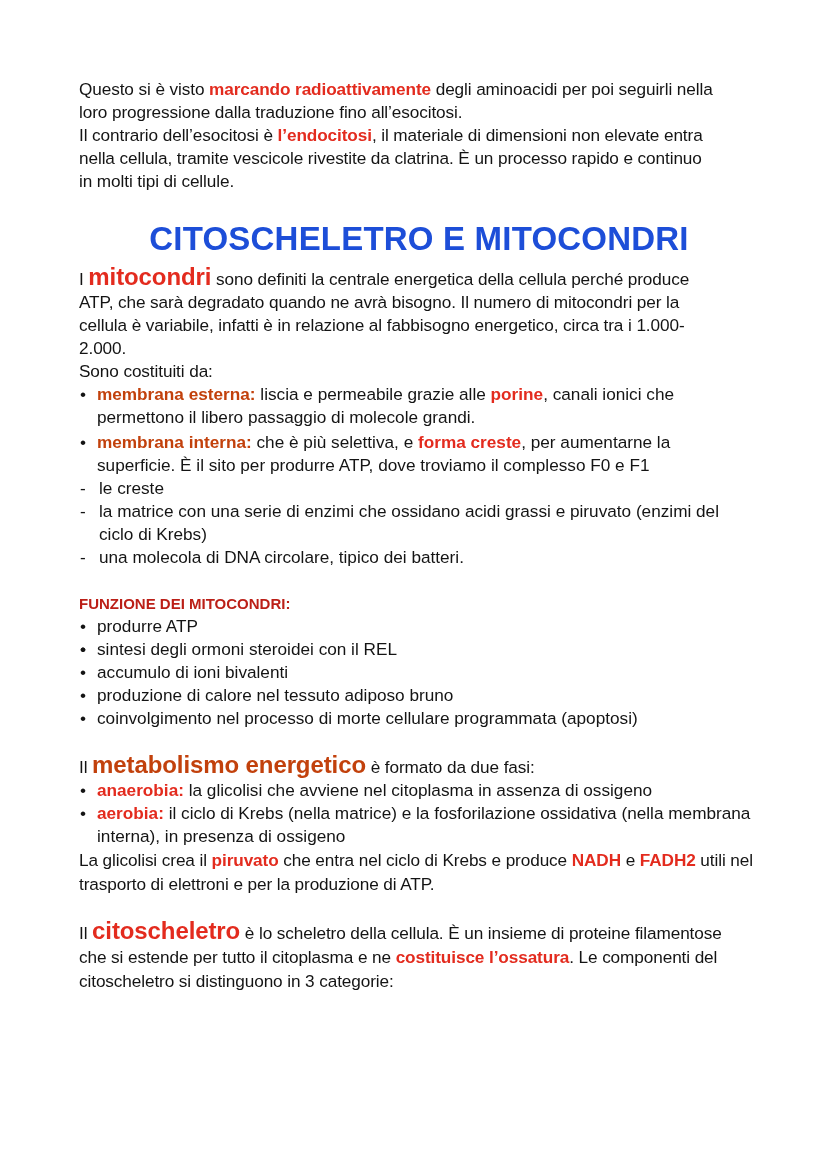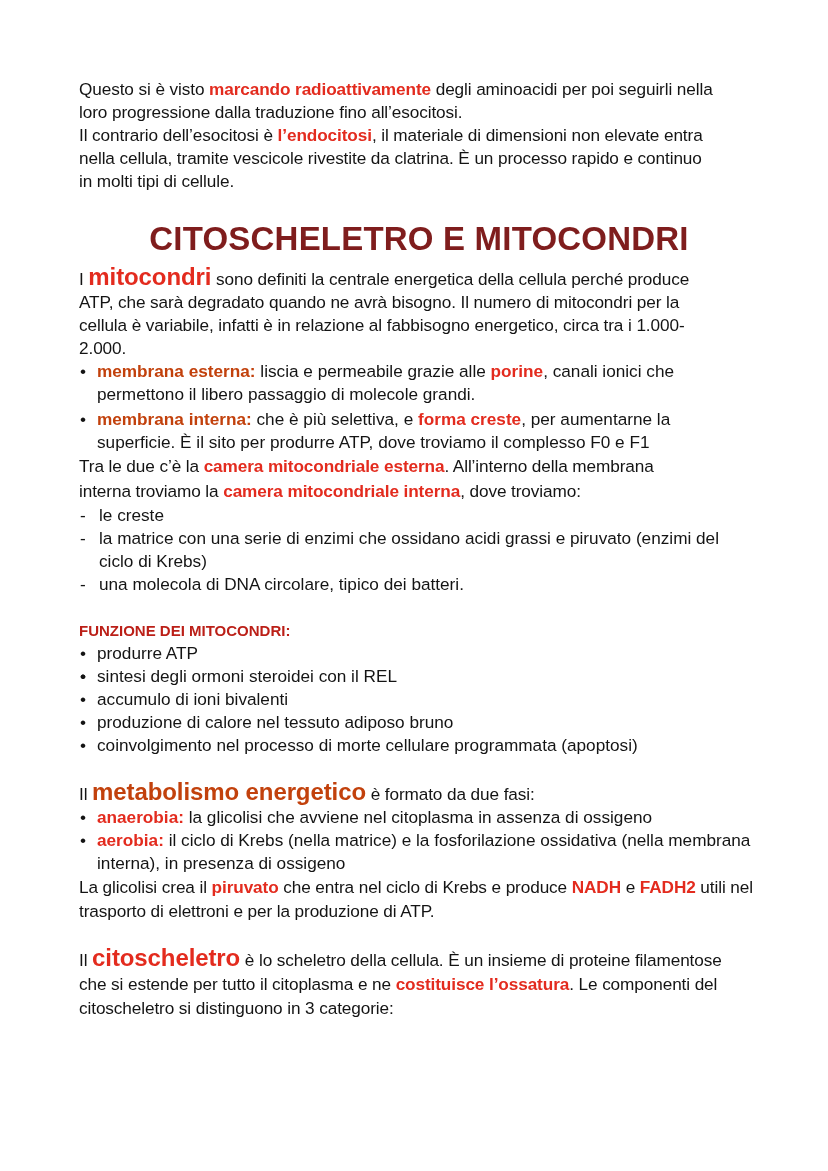--- a/index.html
+++ b/index.html
@@ -7,48 +7,48 @@
       width: 828px; height: 1171px; overflow: hidden; position: relative;
       font-family: "Liberation Sans", sans-serif;
       color: #141414;
     }
     .page { position: absolute; left: 79px; top: 78px; width: 680px; }
     .p { font-size: 17.2px; line-height: 23px; margin: 0; letter-spacing: -0.1px; }
     .hl { color: #e32b1e; font-weight: bold; text-align: center; }
     .hl-dark { color: #c2410c; font-weight: bold; }
     .big { font-size: 24px; }
     .title {
-      font-size: 33px; font-weight: bold; color: #7f1d1d; text-align: center;
+      font-size: 33px; font-weight: bold; color: #1d4ed8; text-align: center;
       margin: 26px 0 6px 0; line-height: 40px; letter-spacing: 0.2px;
     }
     .list { list-style: none; padding: 0; margin: 0; }
     .list li { position: relative; padding-left: 18px; font-size: 17.2px; line-height: 23px; }
     .list li .mark { position: absolute; left: 1px; top: 0; }
     .list.dash li { padding-left: 20px; }
     .sec-title { font-size: 15px; font-weight: bold; color: #bb1f17; line-height: 23px; margin: 0; }
     .gap-l { height: 23px; }
   </style>
 </head>
 <body>
 
 <div class="page">
 
   <p class="p" style="width:650px"><span>Questo si è visto </span><span class="hl">marcando radioattivamente</span><span> degli aminoacidi per poi seguirli nella loro progressione dalla traduzione fino all’esocitosi.</span></p>
   <p class="p" style="width:640px"><span>Il contrario dell’esocitosi è </span><span class="hl">l’endocitosi</span><span>, il materiale di dimensioni non elevate entra nella cellula, tramite vescicole rivestite da clatrina. È un processo rapido e continuo in molti tipi di cellule.</span></p>
 
   <h1 class="title">CITOSCHELETRO E MITOCONDRI</h1>
 
   <p class="p" style="width:640px"><span>I </span><span class="hl big">mitocondri</span><span> sono definiti la centrale energetica della cellula perché produce ATP, che sarà degradato quando ne avrà bisogno. Il numero di mitocondri per la cellula è variabile, infatti è in relazione al fabbisogno energetico, circa tra i 1.000-2.000.</span></p>
+  <p class="p">Sono costituiti da:</p>
 
   <ul class="list" style="width:670px">
     <li><span class="mark">•</span><span class="hl-dark">membrana esterna:</span><span> liscia e permeabile grazie alle </span><span class="hl">porine</span><span>, canali ionici che permettono il libero passaggio di molecole grandi.</span></li>
     <li style="margin-top:2px"><span class="mark">•</span><span class="hl-dark">membrana interna:</span><span> che è più selettiva, e </span><span class="hl">forma creste</span><span>, per aumentarne la superficie. È il sito per produrre ATP, dove troviamo il complesso F0 e F1</span></li>
   </ul>
 
-  <p class="p" style="width:600px; line-height:25px"><span>Tra le due c’è la </span><span class="hl">camera mitocondriale esterna</span><span>. All’interno della membrana interna troviamo la </span><span class="hl">camera mitocondriale interna</span><span>, dove troviamo:</span></p>
 
   <ul class="list dash" style="width:650px">
     <li><span class="mark">-</span><span>le creste</span></li>
     <li><span class="mark">-</span><span>la matrice con una serie di enzimi che ossidano acidi grassi e piruvato (enzimi del ciclo di Krebs)</span></li>
     <li><span class="mark">-</span><span>una molecola di DNA circolare, tipico dei batteri.</span></li>
   </ul>
 
   <div class="gap-l"></div>
 
   <p class="sec-title">FUNZIONE DEI MITOCONDRI:</p>

